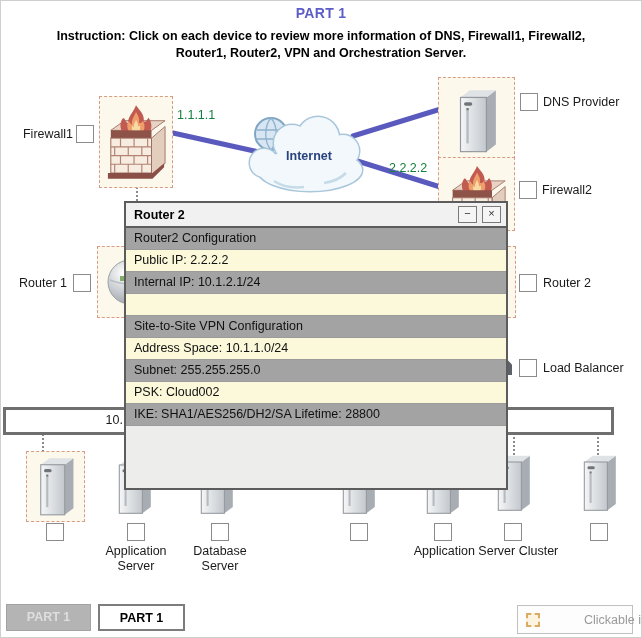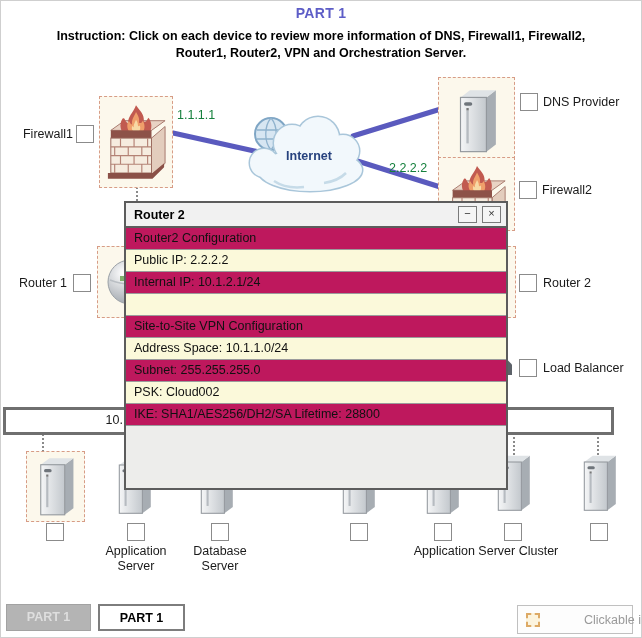--- a/index.html
+++ b/index.html
@@ -58,21 +58,21 @@
     display:flex;align-items:center;padding:0 5px 0 8px;cursor:default;
   }
   .dialog-title{font-size:12.5px;font-weight:bold;color:#000;flex:1;}
   .winbtn{
     width:17px;height:15px;border:1px solid #7a7a7a;background:#f5f5f5;
     font-size:11px;line-height:13px;text-align:center;color:#333;margin-left:5px;cursor:pointer;
   }
   .dialog-body{flex:1;display:flex;flex-direction:column;}
   .drow{
     flex:0 0 21px;height:21px;border-bottom:1px solid #9b9b9b;
-    font-size:12.5px;line-height:21px;padding-left:8px;background:#be185d;color:#111;
+    font-size:12.5px;line-height:21px;padding-left:8px;background:#a3a3a3;color:#111;
   }
   .drow.yellow{background:#fbf9da;}
   .dfiller{flex:1;background:#ededeb;}
   
   .btn{
     position:absolute;top:603px;height:27px;box-sizing:border-box;
     font-size:12.5px;font-weight:bold;text-align:center;line-height:25px;cursor:pointer;
   }
   .btn.part1{left:5px;width:85px;background:#b4b4b4;color:#dedede;border:1px solid #a2a2a2;}
   .btn.part2{left:97px;width:87px;background:#fff;color:#000;border:2px solid #7d7d7d;}

